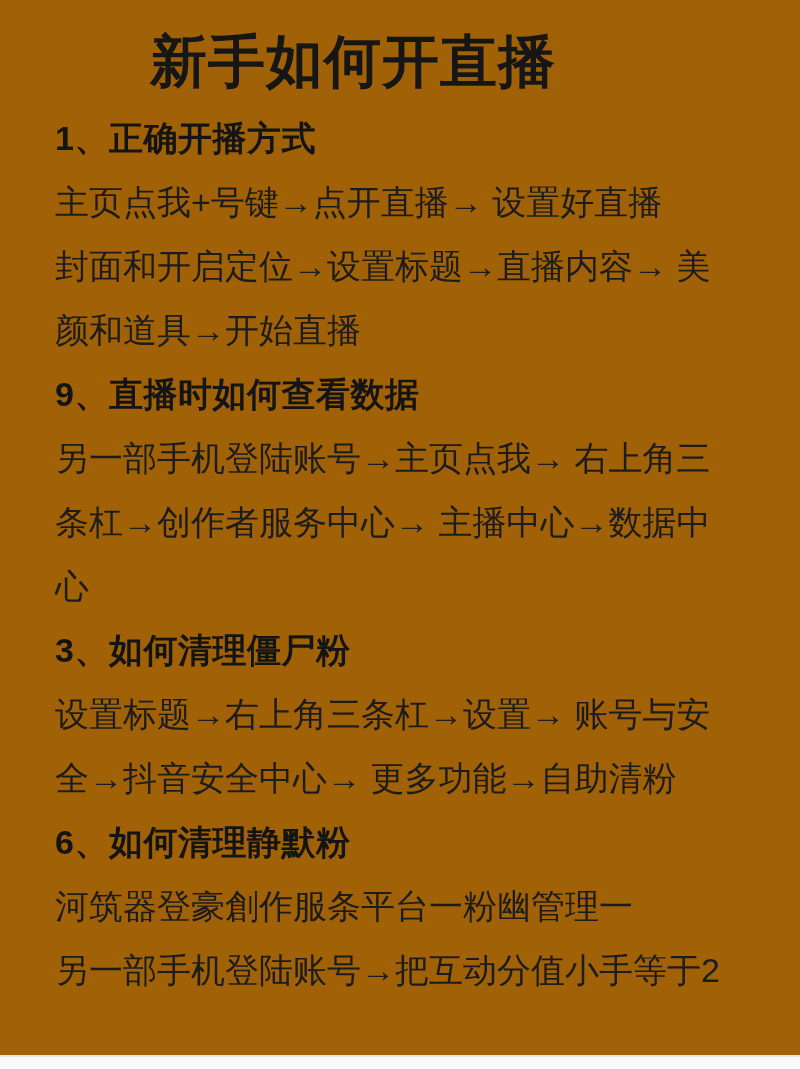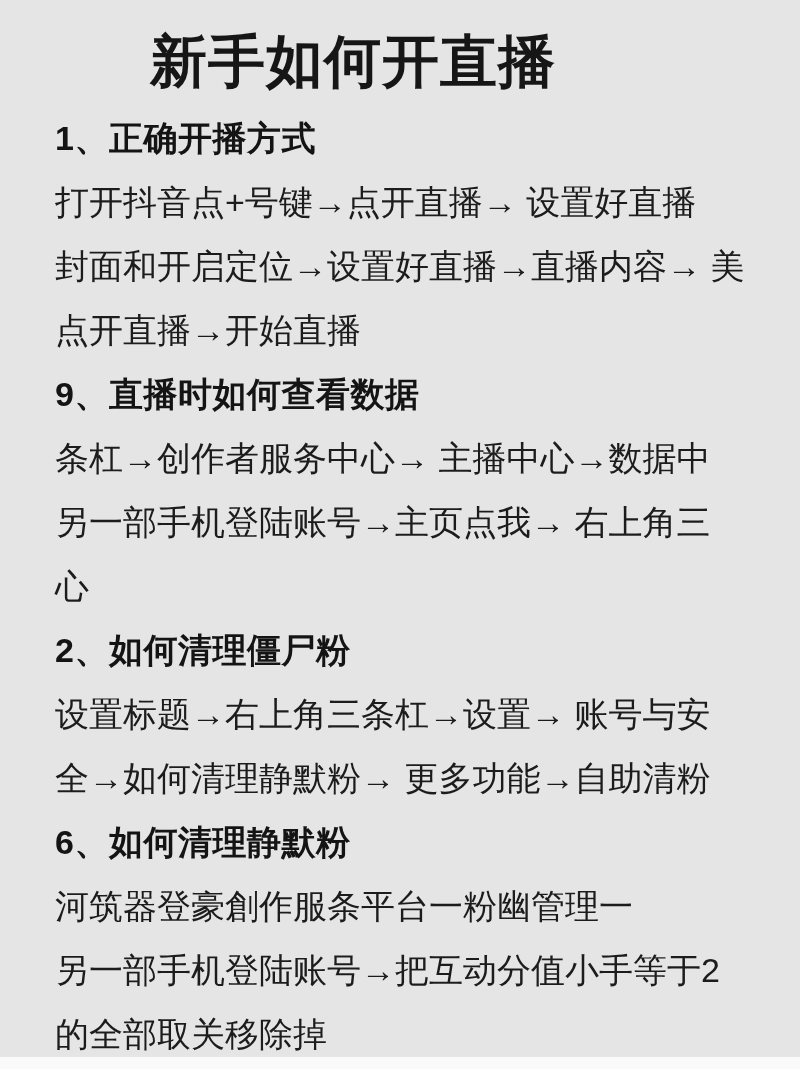--- a/index.html
+++ b/index.html
@@ -4,21 +4,21 @@
 <style>
   html, body {
     margin: 0;
     padding: 0;
     background: #ffffff;
   }
   .page {
     position: relative;
     width: 800px;
     height: 1069px;
-    background: #e5e5e5;
+    background: #a16207;
     overflow: hidden;
     font-family: "Liberation Sans", "DejaVu Sans", sans-serif;
     color: #1c1c1c;
   }
   .title {
     margin: 0;
     padding: 30px 0 0 150px;
     font-size: 57px;
     line-height: 62px;
     font-weight: 800;
@@ -56,42 +56,41 @@
 <body>
 
 <div class="page">
 
   <h1 class="title">新手如何开直播</h1>
 
   <div class="content">
 
     <section>
       <div class="line heading">1、正确开播方式</div>
-      <div class="line">打开抖音点+号键→点开直播→ 设置好直播</div>
-      <div class="line">封面和开启定位→设置好直播→直播内容→ 美</div>
-      <div class="line">点开直播→开始直播</div>
+      <div class="line">主页点我+号键→点开直播→ 设置好直播</div>
+      <div class="line">封面和开启定位→设置标题→直播内容→ 美</div>
+      <div class="line">颜和道具→开始直播</div>
     </section>
 
     <section>
       <div class="line heading">9、直播时如何查看数据</div>
+      <div class="line">另一部手机登陆账号→主页点我→ 右上角三</div>
       <div class="line">条杠→创作者服务中心→ 主播中心→数据中</div>
-      <div class="line">另一部手机登陆账号→主页点我→ 右上角三</div>
       <div class="line">心</div>
     </section>
 
     <section>
-      <div class="line heading">2、如何清理僵尸粉</div>
+      <div class="line heading">3、如何清理僵尸粉</div>
       <div class="line">设置标题→右上角三条杠→设置→ 账号与安</div>
-      <div class="line">全→如何清理静默粉→ 更多功能→自助清粉</div>
+      <div class="line">全→抖音安全中心→ 更多功能→自助清粉</div>
     </section>
 
     <section>
       <div class="line heading">6、如何清理静默粉</div>
       <div class="line">河筑器登豪創作服条平台一粉幽管理一</div>
       <div class="line">另一部手机登陆账号→把互动分值小手等于2</div>
-      <div class="line">的全部取关移除掉</div>
     </section>
 
   </div>
 
   <div class="footer-strip"></div>
 
 </div>
 
 </body></html>

